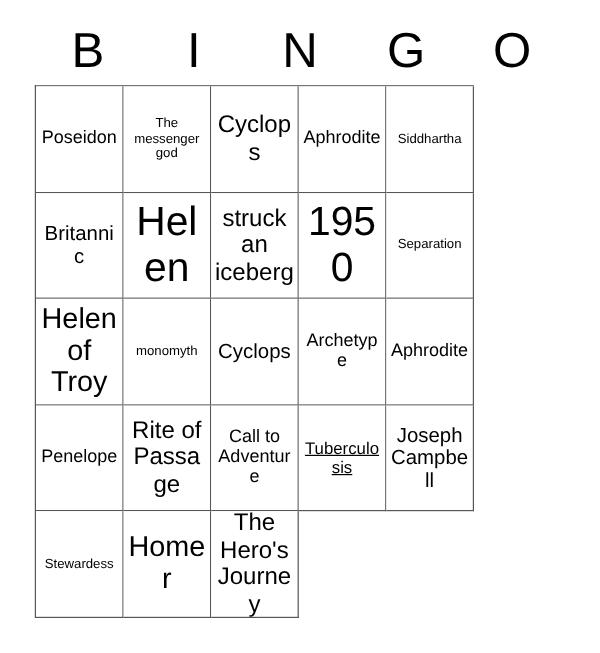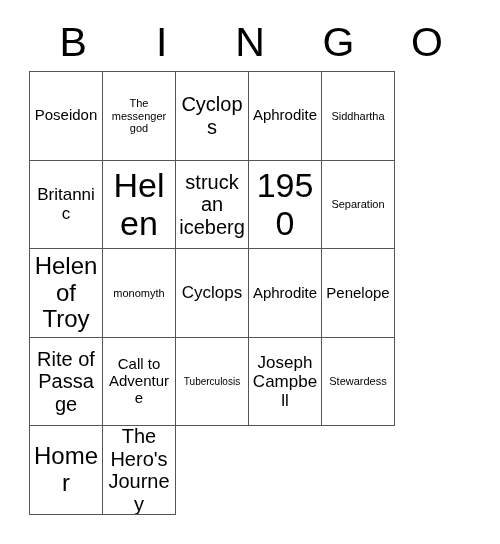--- a/index.html
+++ b/index.html
@@ -76,21 +76,21 @@
   .cell-text {
     display: block;
     width: 100%;
     line-height: 1.12;
     word-break: normal;
     overflow-wrap: break-word;
     color: #000000;
   }
 
   
-  .sz-xs  { font-size: 10px; }
+  .sz-xs  { font-size: 14px; text-decoration: underline; }
   .sz-sm  { font-size: 11px; }
   .sz-md  { font-size: 15px; }
   .sz-lg  { font-size: 17px; }
   .sz-xl  { font-size: 20px; }
   .sz-2xl { font-size: 24px; }
   .sz-3xl { font-size: 30px; }
   .sz-4xl { font-size: 34px; }
 </style>
 </head>
 <body>
@@ -143,20 +143,23 @@
         <span class="cell-text sz-2xl">Helen of Troy</span>
       </div>
     <div class="bingo-cell">
         <span class="cell-text sz-sm">monomyth</span>
       </div>
     <div class="bingo-cell">
         <span class="cell-text sz-lg">Cyclops</span>
       </div>
 
     <div class="bingo-cell">
+        <span class="cell-text sz-md">Archetype</span>
+      </div>
+    <div class="bingo-cell">
         <span class="cell-text sz-md">Aphrodite</span>
       </div>
     <div class="bingo-cell">
         <span class="cell-text sz-md">Penelope</span>
       </div>
     <div class="bingo-cell">
         <span class="cell-text sz-xl">Rite of Passage</span>
       </div>
     <div class="bingo-cell">
         <span class="cell-text sz-md">Call to Adventure</span>

